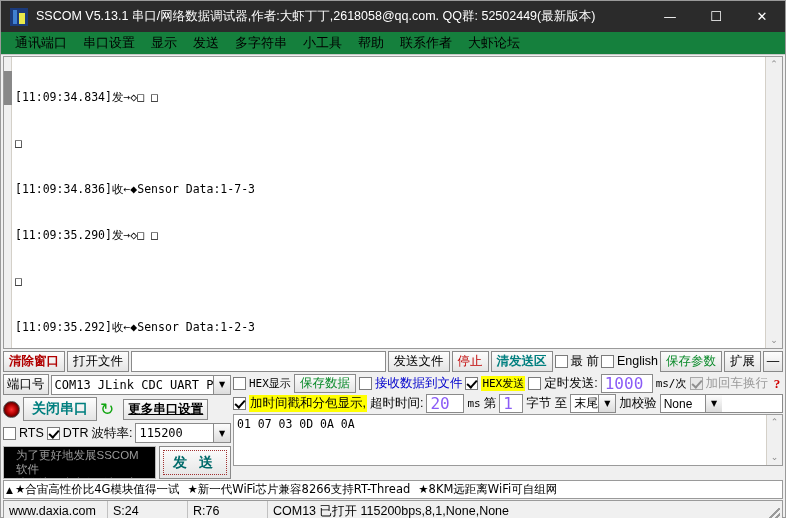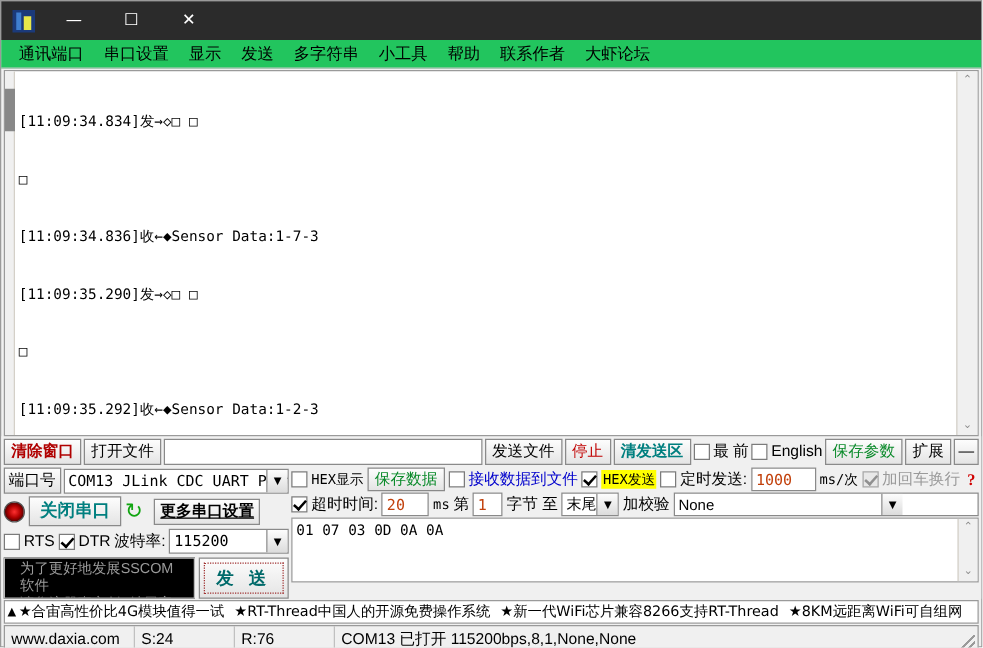--- a/index.html
+++ b/index.html
@@ -63,21 +63,21 @@
     display: flex; align-items: center; justify-content: center;
     color: #ffffff;
     font-size: 13px;
     font-family: "DejaVu Sans", sans-serif;
   }
 
   
   .menubar {
     height: 23px;
     flex: 0 0 23px;
-    background: #22c55e;
+    background: #15803d;
     display: flex;
     align-items: center;
     padding-left: 6px;
     border-bottom: 1px solid #c8c8c8;
   }
   .menu-item {
     font-size: 13px;
     color: #000;
     padding: 2px 8px;
     white-space: nowrap;
@@ -153,24 +153,24 @@
     color: #000;
   }
   .btn-red { color: #b00000; font-weight: bold; }
   .btn-stop { color: #c00000; }
   .btn-teal { color: #007f7f; font-weight: bold; }
   .btn-green { color: #0a8a2a; }
   .flat-input {
     border: 1px solid #8a8a8a;
     background: #ffffff;
     height: 21px;
-    font-size: 12px;
+    font-size: 16px;
     padding: 0 3px;
     display: flex; align-items: center;
-    color: #c2410c;
+    color: #8b5cf6;
     overflow: hidden;
     text-align: center;
   }
   .cb-wrap { display: flex; align-items: center; gap: 3px; font-size: 12.5px; white-space: nowrap; }
   .cb {
     width: 13px; height: 13px;
     border: 1px solid #7b7b7b;
     background: #ffffff;
     position: relative;
     flex: 0 0 13px;
@@ -376,20 +376,21 @@
       linear-gradient(135deg, transparent 70%, #9a9a9a 70%, #9a9a9a 80%, transparent 80%);
   }
 </style>
 </head>
 <body>
 
 <div id="app">
 
   <div class="titlebar">
     <div class="app-icon"></div>
+    <div class="title-text">SSCOM V5.13.1 串口/网络数据调试器,作者:大虾丁丁,2618058@qq.com. QQ群: 52502449(最新版本)</div>
     <div class="win-btns">
       <div class="win-btn">—</div>
       <div class="win-btn">☐</div>
       <div class="win-btn close-btn">✕</div>
     </div>
   </div>
 
   <div class="menubar">
     <div class="menu-item">通讯端口</div>
     <div class="menu-item">串口设置</div>
@@ -514,20 +515,21 @@
         <div class="cb-wrap">
           <div class="cb checked disabled"></div>
           <span class="lbl" style="color:#9a9a9a;">加回车换行</span>
         </div>
         <div class="help-q">?</div>
       </div>
 
       <div class="row">
         <div class="cb-wrap">
           <div class="cb checked"></div>
+          <span class="lbl lbl-yellow">加时间戳和分包显示,</span>
         </div>
         <span class="lbl">超时时间:</span>
         <div class="flat-input mono" style="width:38px;height:19px;">20</div>
         <span class="lbl mono" style="font-size:11px;">ms</span>
         <span class="lbl">第</span>
         <div class="flat-input mono" style="width:24px;height:19px;">1</div>
         <span class="lbl">字节 至</span>
         <div class="combo" style="width:46px;padding-right:17px;height:19px;">
           <span>末尾</span>
           <span class="arrow" style="height:17px;">▼</span>
@@ -546,21 +548,20 @@
           <div class="sb-arrow">⌄</div>
         </div>
       </div>
 
     </div>
   </div>
 
   <div class="adbar">
     <span class="tri">▲</span>
     <span class="ad-item">★合宙高性价比4G模块值得一试</span>
-    <span class="ad-item">★RT-Thread中国人的开源免费操作系统</span>
     <span class="ad-item">★新一代WiFi芯片兼容8266支持RT-Thread</span>
     <span class="ad-item">★8KM远距离WiFi可自组网</span>
   </div>
 
   <div class="statusbar">
     <div class="st-cell c1">www.daxia.com</div>
     <div class="st-cell c2">S:24</div>
     <div class="st-cell c3">R:76</div>
     <div class="st-cell c4">COM13 已打开  115200bps,8,1,None,None</div>
     <div class="grip"></div>

